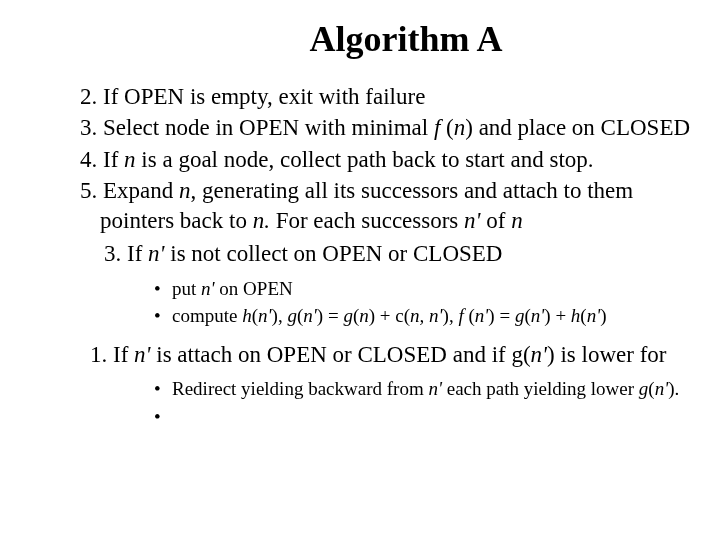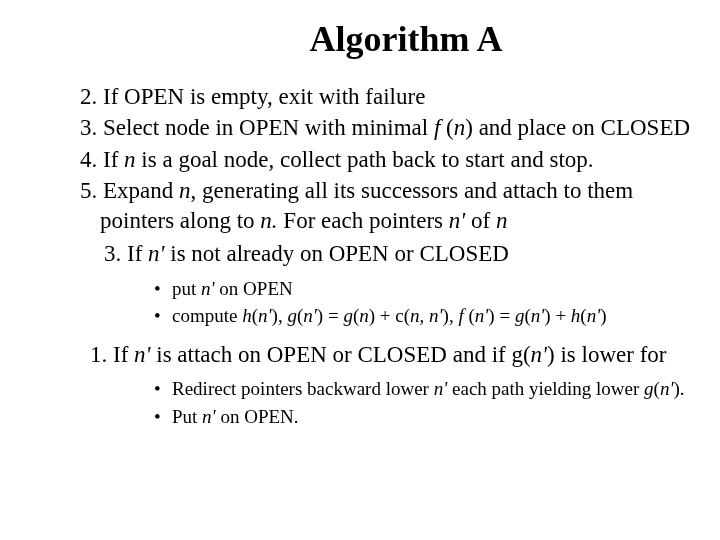--- a/index.html
+++ b/index.html
@@ -75,27 +75,27 @@
     </div>
 
     <div class="li-main">
       <span>4. If </span><span class="it">n</span><span> is a goal node, collect path back to start and stop.</span>
     </div>
 
     <div class="li-main">
       <span>5. Expand </span><span class="it">n</span><span>, generating all its successors and attach to them</span>
     </div>
     <div class="li-main continuation">
-      <span>pointers along to </span><span class="it">n.</span><span>  For each pointers </span><span class="it">n'</span><span> of </span><span class="it">n</span>
+      <span>pointers back to </span><span class="it">n.</span><span>  For each successors </span><span class="it">n'</span><span> of </span><span class="it">n</span>
     </div>
 
     <div class="sub-ol">
 
       <div class="li-main">
-        <span>3. If </span><span class="it">n'</span><span> is not already on OPEN or CLOSED</span>
+        <span>3. If </span><span class="it">n'</span><span> is not collect on OPEN or CLOSED</span>
       </div>
 
       <div class="bullet-block">
         <div class="bullet-line">
           <span class="dot">•</span>
           <span>
             <span>put </span><span class="it">n'</span><span> on OPEN</span>
           </span>
         </div>
         <div class="bullet-line">
@@ -107,26 +107,23 @@
       </div>
 
       <div class="li-main" style="margin-left:-14px;">
         <span>1. If </span><span class="it">n'</span><span> is attach on OPEN or CLOSED and if g(</span><span class="it">n'</span><span>) is lower for</span>
       </div>
 
       <div class="bullet-block">
         <div class="bullet-line">
           <span class="dot">•</span>
           <span>
-            <span>Redirect pointers backward lower </span><span class="it">n'</span><span> each path yielding lower </span><span class="it">g</span><span>(</span><span class="it">n'</span><span>).</span>
+            <span>Redirect yielding backward from </span><span class="it">n'</span><span> each path yielding lower </span><span class="it">g</span><span>(</span><span class="it">n'</span><span>).</span>
           </span>
         </div>
         <div class="bullet-line">
           <span class="dot">•</span>
-          <span>
-            <span>Put </span><span class="it">n'</span><span> on OPEN.</span>
-          </span>
         </div>
       </div>
 
     </div>
   </div>
 </div>
 
 </body></html>

